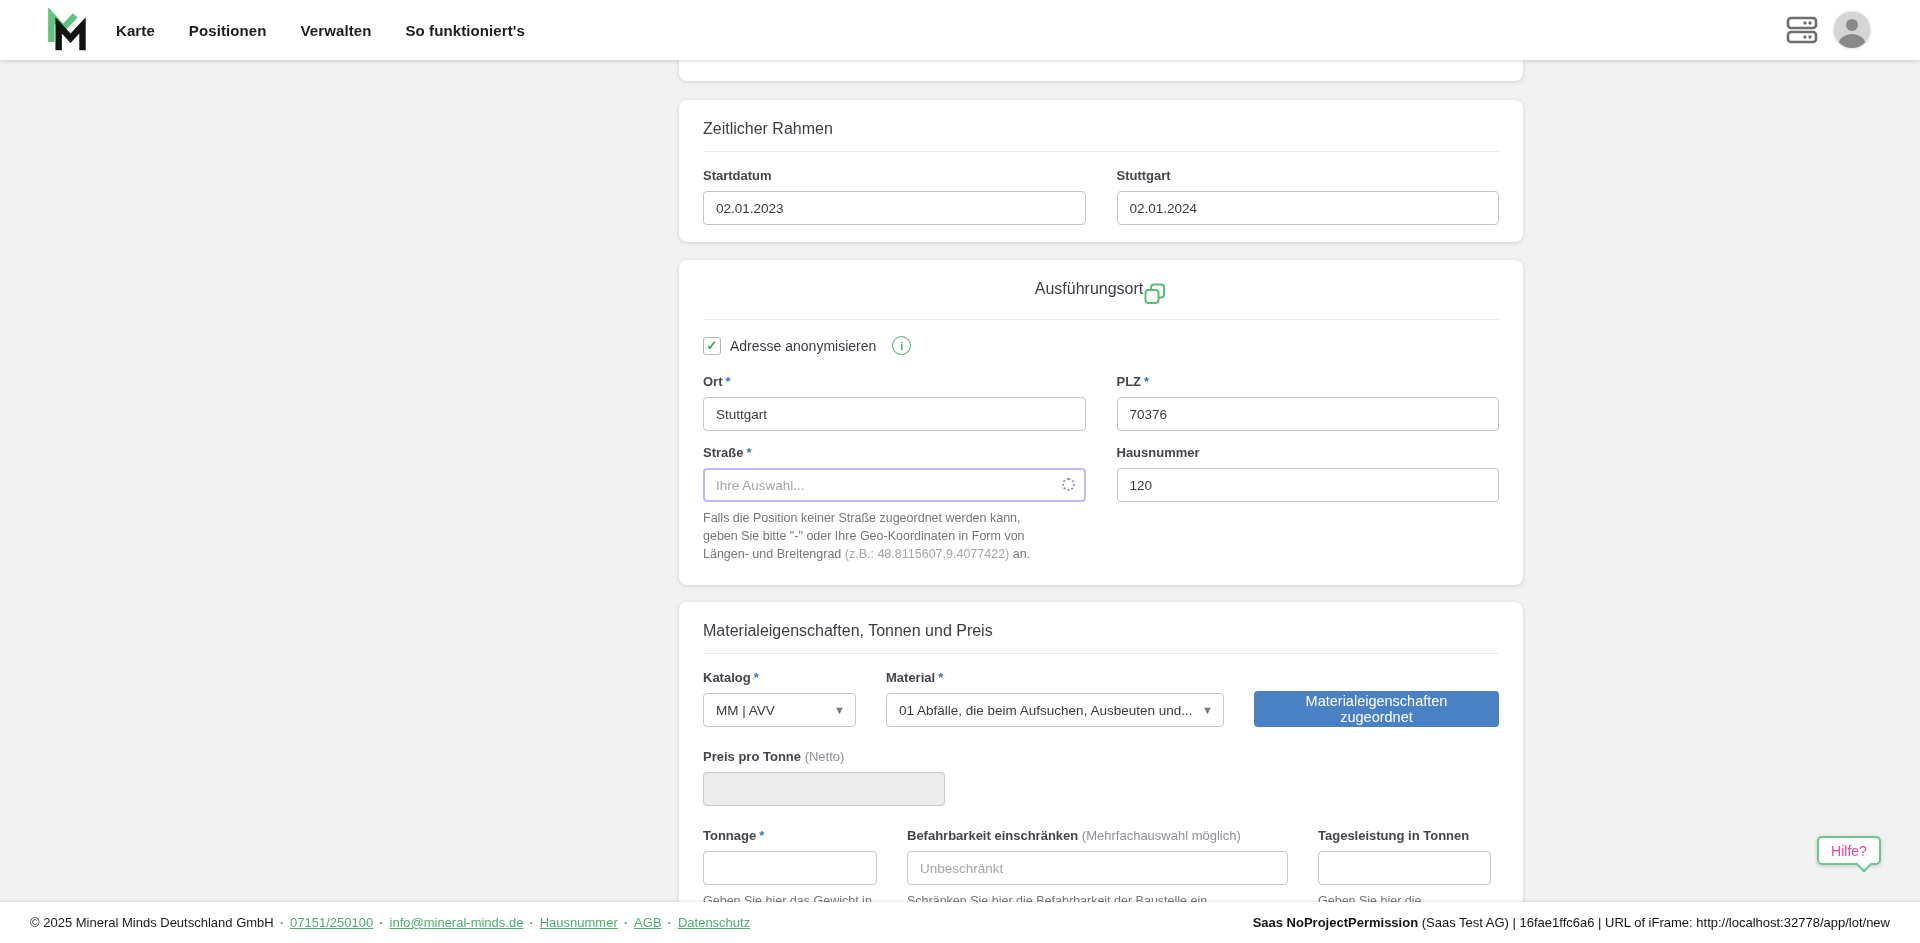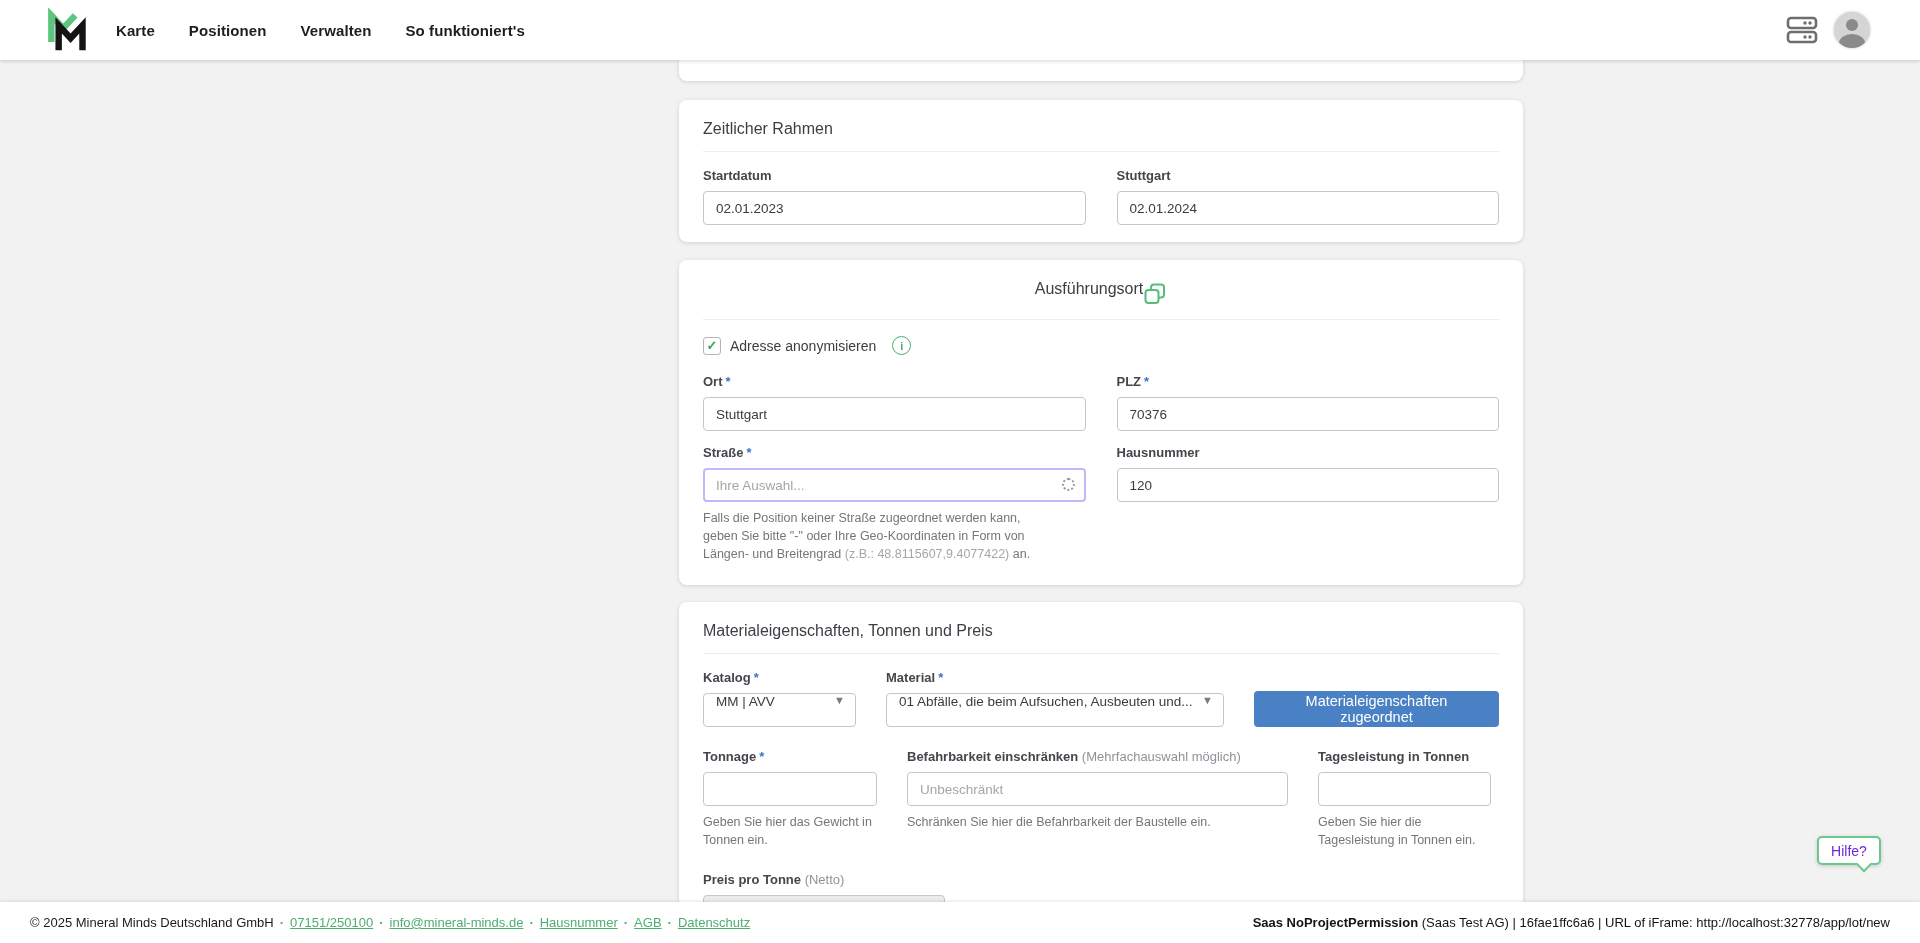--- a/index.html
+++ b/index.html
@@ -81,21 +81,21 @@
   .info-icon {
     width:19px; height:19px; border:1.6px solid #4cae6f; border-radius:50%;
     color:#4cae6f; font-size:11px; display:flex; align-items:center;
     justify-content:center; margin-left:7px; cursor:pointer; font-weight:bold;
   }
   .copy-icon { width:24px; height:24px; cursor:pointer; margin-top:2px; }
 
   
   .select {
     height:34px; border:1px solid #c6c6c6; border-radius:4px; background:#fff;
-    display:flex; padding:0 10px 0 12px; cursor:pointer;
+    display:flex; align-items:center; padding:0 10px 0 12px; cursor:pointer;
     font-size:13.5px; color:#3c3c3c;
   }
   .select .sel-text { flex:1; white-space:nowrap; overflow:hidden; }
   .select .caret { color:#7b7b7b; font-size:11px; margin-left:6px; }
 
   .btn-primary {
     height:36px; padding:0 16px; border:none; border-radius:4px;
     background:#4a81c4; color:#fff; font-size:14.5px; cursor:pointer;
     font-family:"Liberation Sans", sans-serif;
   }
@@ -108,21 +108,21 @@
   .w-preis { flex:0 0 242px; }
   .mt22 { margin-top:22px; }
   .mb14 { margin-bottom:14px; }
 
   
   .help-bubble {
     position:absolute; left:1817px; top:836px; z-index:25;
     width:64px; height:29px; background:#fff;
     border:2px solid #6cc78c; border-radius:5px;
     display:flex; align-items:center; justify-content:center;
-    font-size:14px; color:#6d28d9; cursor:pointer;
+    font-size:14px; color:#ec4899; cursor:pointer;
     box-shadow:0 1px 4px rgba(0,0,0,.18);
   }
   .help-bubble::after {
     content:""; position:absolute; bottom:-7px; right:9px;
     width:10px; height:10px; background:#fff;
     border-right:2px solid #6cc78c; border-bottom:2px solid #6cc78c;
     transform:rotate(45deg);
   }
 
   
@@ -259,48 +259,48 @@
           <span>Material</span><span class="req">*</span>
         </label>
         <div class="select">
           <span class="sel-text">01 Abfälle, die beim Aufsuchen, Ausbeuten und...</span>
           <span class="caret">▼</span>
         </div>
       </div>
       <button class="btn-primary">Materialeigenschaften zugeordnet</button>
     </div>
 
+    <div class="row mt22">
+      <div class="field w-preis">
+        <label>
+          <span>Preis pro Tonne</span> <span class="hint">(Netto)</span>
+        </label>
+        <input class="tinput disabled" type="text" style="">
+      </div>
+    </div>
+
     <div class="row mt22" style="gap:30px;">
       <div class="field w-tonnage">
         <label>
           <span>Tonnage</span><span class="req">*</span>
         </label>
         <input class="tinput" type="text" value="" style="">
         <div class="help">Geben Sie hier das Gewicht in Tonnen ein.</div>
       </div>
       <div class="field w-befahr">
         <label>
           <span>Befahrbarkeit einschränken</span> <span class="hint">(Mehrfachauswahl möglich)</span>
         </label>
         <input class="tinput" type="text" placeholder="Unbeschränkt" style="">
         <div class="help">Schränken Sie hier die Befahrbarkeit der Baustelle ein.</div>
       </div>
       <div class="field w-tages">
         <label>Tagesleistung in Tonnen</label>
         <input class="tinput" type="text" value="" style="">
         <div class="help">Geben Sie hier die Tagesleistung in Tonnen ein.</div>
-      </div>
-    </div>
-
-    <div class="row mt22">
-      <div class="field w-preis">
-        <label>
-          <span>Preis pro Tonne</span> <span class="hint">(Netto)</span>
-        </label>
-        <input class="tinput disabled" type="text" style="">
       </div>
     </div>
   </section>
 </main>
 
 <div class="help-bubble">Hilfe?</div>
 
 <footer class="footer">
   <div class="footer-left">
     <span>© 2025 Mineral Minds Deutschland GmbH</span>

